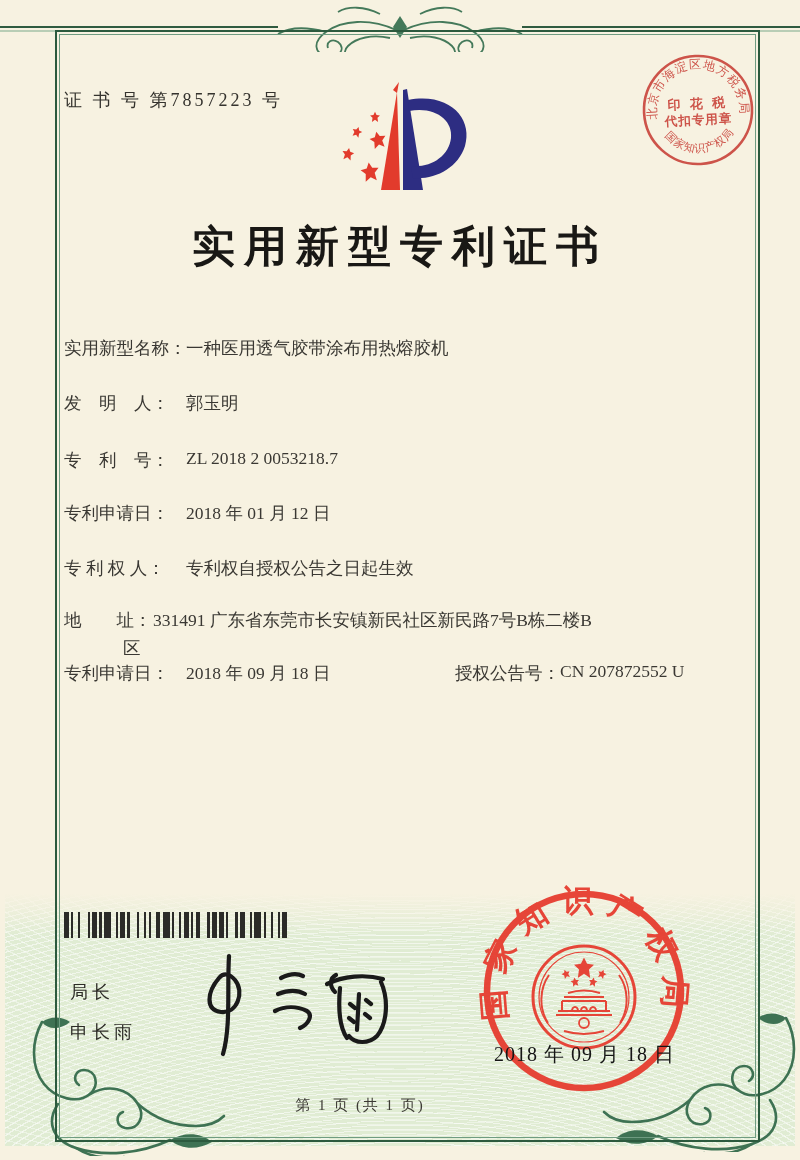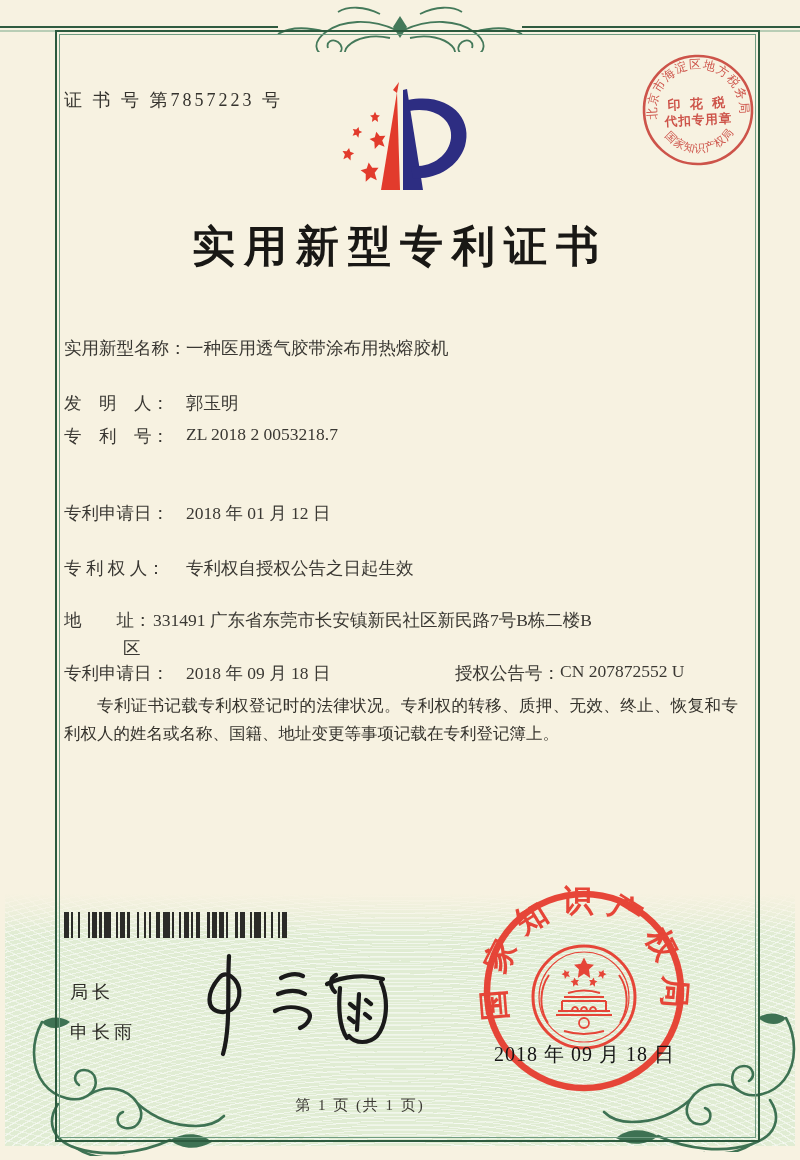--- a/index.html
+++ b/index.html
@@ -158,21 +158,21 @@
 </svg>
 
 <div class="title">实用新型专利证书</div>
 
 <div class="row" style="top:336px">
   <span class="lbl w122">实用新型名称：</span><span>一种医用透气胶带涂布用热熔胶机</span>
 </div>
 <div class="row" style="top:391px">
   <span class="lbl w122">发　明　人：</span><span>郭玉明</span>
 </div>
-<div class="row" style="top:424px">
+<div class="row" style="top:448px">
   <span class="lbl w122">专　利　号：</span><span>ZL 2018 2 0053218.7</span>
 </div>
 <div class="row" style="top:501px">
   <span class="lbl w122">专利申请日：</span><span>2018 年 01 月 12 日</span>
 </div>
 <div class="row" style="top:556px">
   <span class="lbl w122">专 利 权 人：</span><span>专利权自授权公告之日起生效</span>
 </div>
 <div class="row" style="top:608px">
   <span class="lbl w89">地　　址：</span><span>331491 广东省东莞市长安镇新民社区新民路7号B栋二楼B</span>
@@ -181,21 +181,20 @@
   <span>区</span>
 </div>
 <div class="row" style="top:661px">
   <span class="lbl w122">专利申请日：</span><span>2018 年 09 月 18 日</span>
 </div>
 <div class="row" style="top:661px;left:455px">
   <span class="lbl">授权公告号：</span><span>CN 207872552 U</span>
 </div>
 
 <div class="paras">
-  <p>专利证书记载专利权登记时的法律状况。专利权的转移、质押、无效、终止、恢复和专利权人的姓名或名称、国籍、地址变更等事项记载在专利登记簿上。</p>
 </div>
 
 <div class="barcode"><i style="width: 4.70833px; background: rgb(43, 43, 40);"></i><i style="width: 2.35417px; background: transparent;"></i><i style="width: 2.35417px; background: rgb(43, 43, 40);"></i><i style="width: 4.70833px; background: transparent;"></i><i style="width: 2.35417px; background: rgb(43, 43, 40);"></i><i style="width: 7.0625px; background: transparent;"></i><i style="width: 2.35417px; background: rgb(43, 43, 40);"></i><i style="width: 2.35417px; background: transparent;"></i><i style="width: 4.70833px; background: rgb(43, 43, 40);"></i><i style="width: 2.35417px; background: transparent;"></i><i style="width: 2.35417px; background: rgb(43, 43, 40);"></i><i style="width: 2.35417px; background: transparent;"></i><i style="width: 7.0625px; background: rgb(43, 43, 40);"></i><i style="width: 4.70833px; background: transparent;"></i><i style="width: 2.35417px; background: rgb(43, 43, 40);"></i><i style="width: 2.35417px; background: transparent;"></i><i style="width: 4.70833px; background: rgb(43, 43, 40);"></i><i style="width: 2.35417px; background: transparent;"></i><i style="width: 2.35417px; background: rgb(43, 43, 40);"></i><i style="width: 7.0625px; background: transparent;"></i><i style="width: 2.35417px; background: rgb(43, 43, 40);"></i><i style="width: 4.70833px; background: transparent;"></i><i style="width: 2.35417px; background: rgb(43, 43, 40);"></i><i style="width: 2.35417px; background: transparent;"></i><i style="width: 2.35417px; background: rgb(43, 43, 40);"></i><i style="width: 4.70833px; background: transparent;"></i><i style="width: 4.70833px; background: rgb(43, 43, 40);"></i><i style="width: 2.35417px; background: transparent;"></i><i style="width: 7.0625px; background: rgb(43, 43, 40);"></i><i style="width: 2.35417px; background: transparent;"></i><i style="width: 2.35417px; background: rgb(43, 43, 40);"></i><i style="width: 4.70833px; background: transparent;"></i><i style="width: 2.35417px; background: rgb(43, 43, 40);"></i><i style="width: 2.35417px; background: transparent;"></i><i style="width: 4.70833px; background: rgb(43, 43, 40);"></i><i style="width: 2.35417px; background: transparent;"></i><i style="width: 2.35417px; background: rgb(43, 43, 40);"></i><i style="width: 2.35417px; background: transparent;"></i><i style="width: 4.70833px; background: rgb(43, 43, 40);"></i><i style="width: 7.0625px; background: transparent;"></i><i style="width: 2.35417px; background: rgb(43, 43, 40);"></i><i style="width: 2.35417px; background: transparent;"></i><i style="width: 4.70833px; background: rgb(43, 43, 40);"></i><i style="width: 2.35417px; background: transparent;"></i><i style="width: 4.70833px; background: rgb(43, 43, 40);"></i><i style="width: 2.35417px; background: transparent;"></i><i style="width: 2.35417px; background: rgb(43, 43, 40);"></i><i style="width: 7.0625px; background: transparent;"></i><i style="width: 2.35417px; background: rgb(43, 43, 40);"></i><i style="width: 2.35417px; background: transparent;"></i><i style="width: 4.70833px; background: rgb(43, 43, 40);"></i><i style="width: 4.70833px; background: transparent;"></i><i style="width: 2.35417px; background: rgb(43, 43, 40);"></i><i style="width: 2.35417px; background: transparent;"></i><i style="width: 7.0625px; background: rgb(43, 43, 40);"></i><i style="width: 2.35417px; background: transparent;"></i><i style="width: 2.35417px; background: rgb(43, 43, 40);"></i><i style="width: 4.70833px; background: transparent;"></i><i style="width: 2.35417px; background: rgb(43, 43, 40);"></i><i style="width: 4.70833px; background: transparent;"></i><i style="width: 2.35417px; background: rgb(43, 43, 40);"></i><i style="width: 2.35417px; background: transparent;"></i><i style="width: 4.70833px; background: rgb(43, 43, 40);"></i><i style="width: 2.35417px; background: transparent;"></i></div>
 
 <div class="officer" style="top:980px">局长</div>
 <div class="officer" style="top:1020px">申长雨</div>
 
 <svg class="abs" style="left:185px;top:948px;z-index:4" width="240" height="118" viewBox="0 0 240 118">
   <g stroke="#1a1a1a" stroke-width="4.2" fill="none" stroke-linecap="round" stroke-linejoin="round">
     <path d="M34,30 C22,44 20,62 36,64 C52,66 60,44 50,32 C44,25 38,25 34,30"></path>

